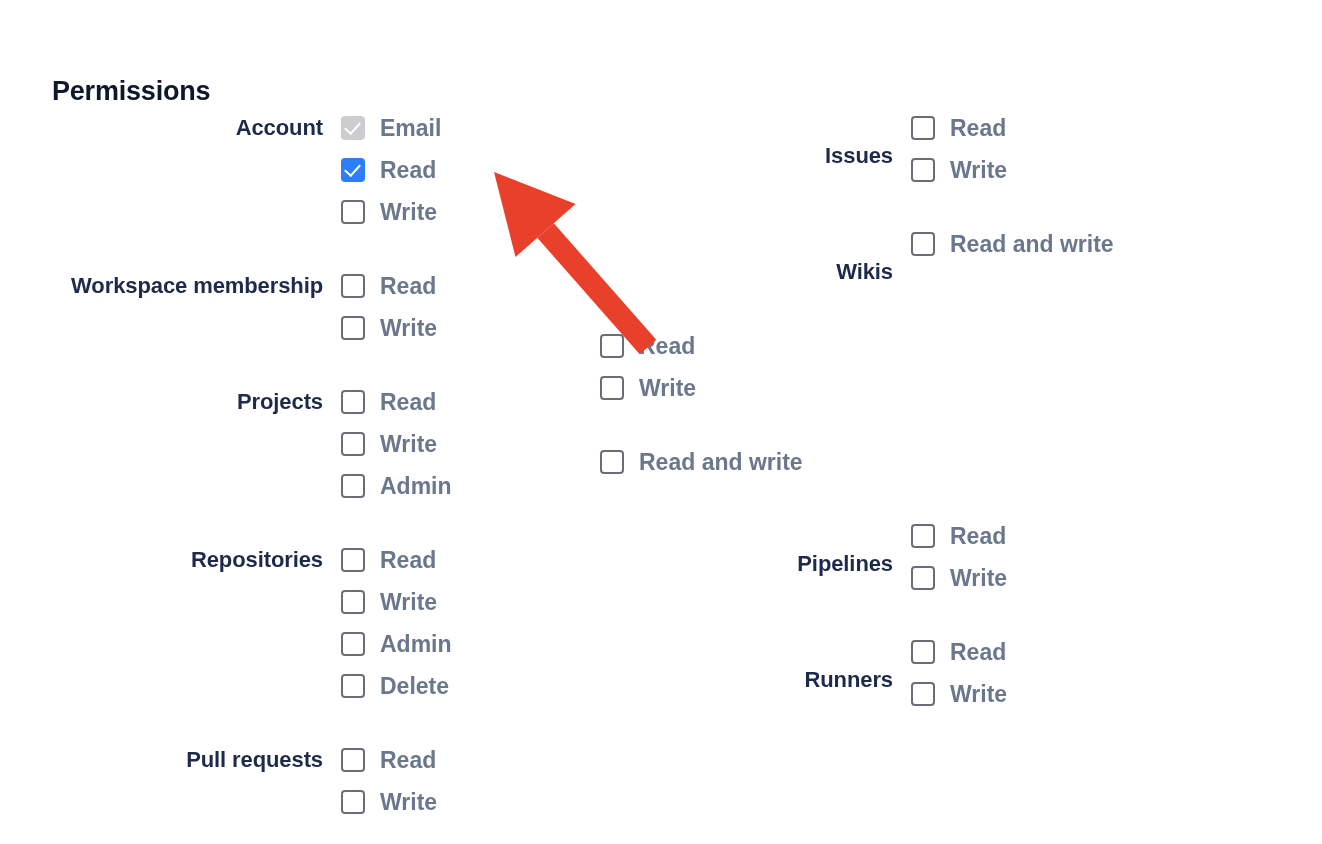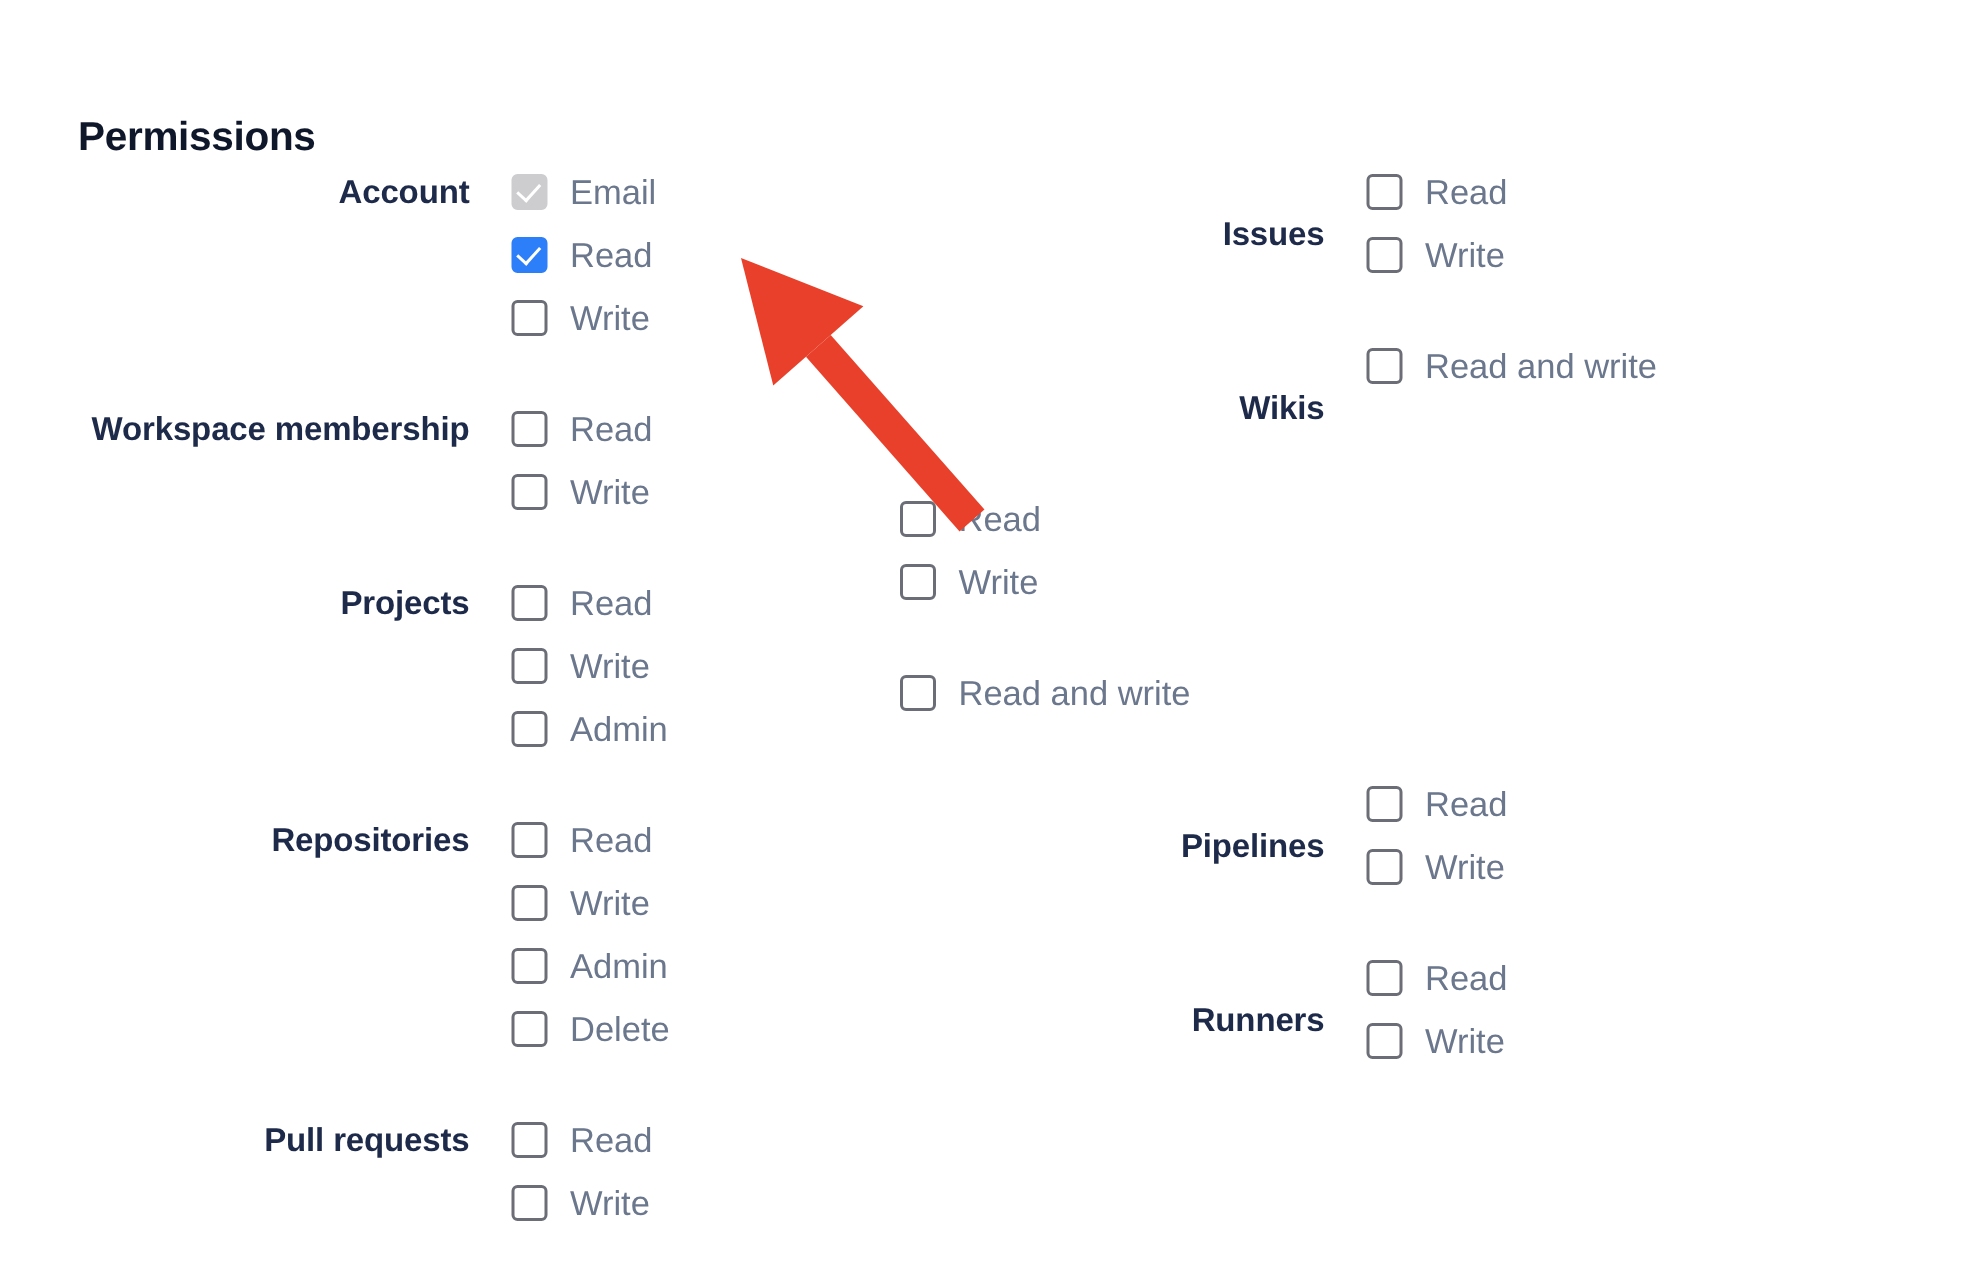--- a/index.html
+++ b/index.html
@@ -58,21 +58,21 @@
   .perm-group:last-child { margin-bottom: 0; }
 
   .group-label {
     text-align: right;
     font-size: 22px;
     font-weight: 700;
     color: #1e2a4a;
     line-height: 42px;
     letter-spacing: -0.1px;
     flex: 0 0 auto;
-    padding-right: 28px;
+    padding-right: 18px;
     box-sizing: border-box;
   }
   .perm-column.left  .group-label { width: 341px; }
   .perm-column.right .group-label { width: 311px; margin-top: 28px; }
 
   .group-options {
     flex: 1 1 auto;
     min-width: 0;
   }
 
@@ -114,21 +114,21 @@
     border: solid #ffffff;
     border-width: 0 2.6px 2.6px 0;
     transform: rotate(42deg);
   }
   .checkbox.checked .tick,
   .checkbox.disabled .tick { display: block; }
 
   .option-label {
     margin-left: 15px;
     font-size: 23px;
-    font-weight: 400;
+    font-weight: 700;
     color: #6b778c;
     line-height: 28px;
     white-space: nowrap;
     cursor: pointer;
   }
   .option-label.disabled { cursor: default; }
 
   
   .annotation-arrow {
     position: absolute;

